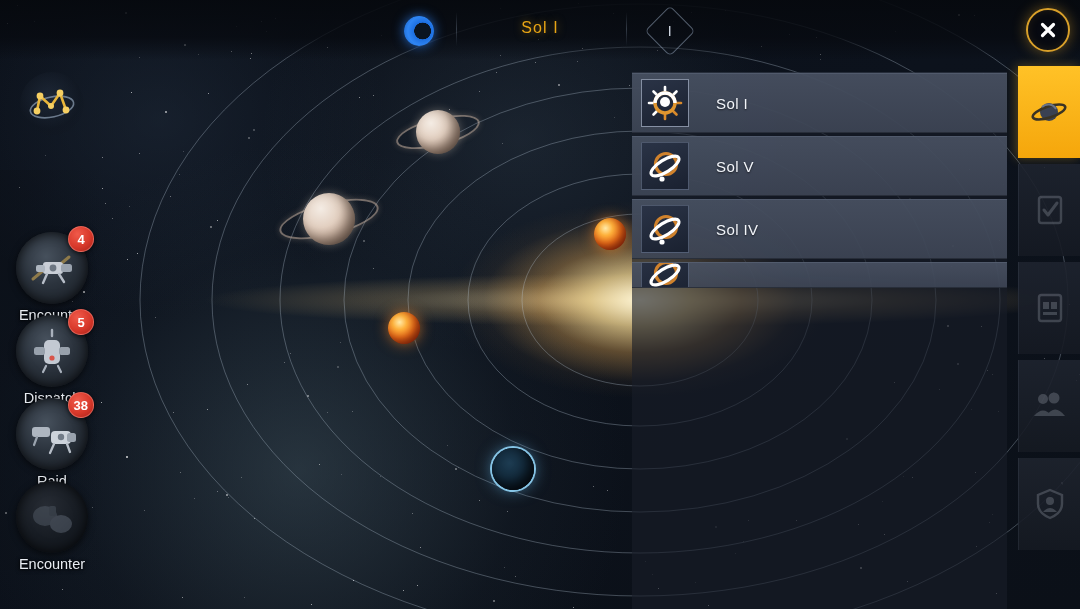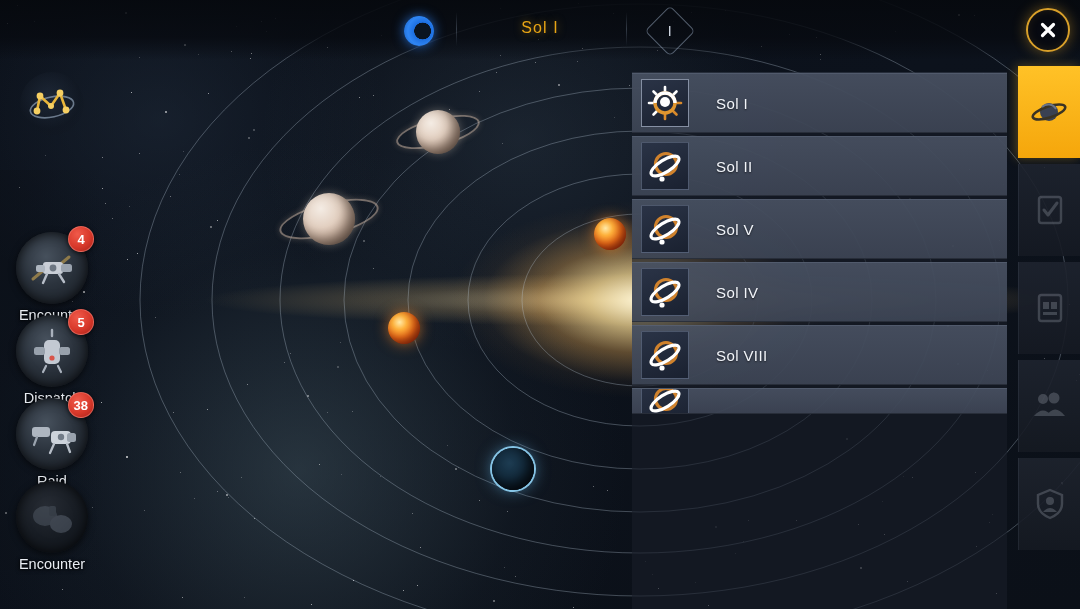--- a/index.html
+++ b/index.html
@@ -517,66 +517,46 @@
             <path d="M31.5 31.5 L28 28"></path>
         </g>
         <circle cx="20" cy="20" r="10" fill="none" stroke="#e0962f" stroke-width="3.4"></circle>
         <path d="M10 20 A10 10 0 0 1 30 20" fill="none" stroke="#ffffff" stroke-width="3.4"></path>
         <circle cx="20" cy="19" r="5" fill="#ffffff"></circle>
       </svg>
     </div>
     <div class="pname">Sol I</div>
   </div>
 
+
+
   <div class="plrow">
     <div class="thumb">
       <svg width="40" height="40" viewBox="0 0 40 40">
         <ellipse cx="21" cy="18" rx="10.5" ry="10.5" fill="none" stroke="#d0822c" stroke-width="3.2"></ellipse>
         <ellipse cx="20" cy="20" rx="16" ry="6" fill="none" stroke="#ffffff" stroke-width="3.2" transform="rotate(-32 20 20)"></ellipse>
         <circle cx="17" cy="33" r="2.6" fill="#ffffff"></circle>
       </svg>
     </div>
-    <div class="pname">Sol II</div>
-  </div>
-
+    <div class="pname">Sol V</div>
+  </div>
 
   <div class="plrow">
     <div class="thumb">
       <svg width="40" height="40" viewBox="0 0 40 40">
         <ellipse cx="21" cy="18" rx="10.5" ry="10.5" fill="none" stroke="#d0822c" stroke-width="3.2"></ellipse>
         <ellipse cx="20" cy="20" rx="16" ry="6" fill="none" stroke="#ffffff" stroke-width="3.2" transform="rotate(-32 20 20)"></ellipse>
         <circle cx="17" cy="33" r="2.6" fill="#ffffff"></circle>
       </svg>
     </div>
-    <div class="pname">Sol V</div>
-  </div>
-
-  <div class="plrow">
-    <div class="thumb">
-      <svg width="40" height="40" viewBox="0 0 40 40">
-        <ellipse cx="21" cy="18" rx="10.5" ry="10.5" fill="none" stroke="#d0822c" stroke-width="3.2"></ellipse>
-        <ellipse cx="20" cy="20" rx="16" ry="6" fill="none" stroke="#ffffff" stroke-width="3.2" transform="rotate(-32 20 20)"></ellipse>
-        <circle cx="17" cy="33" r="2.6" fill="#ffffff"></circle>
-      </svg>
-    </div>
     <div class="pname">Sol IV</div>
   </div>
 
 
 
-  <div class="plrow">
-    <div class="thumb">
-      <svg width="40" height="40" viewBox="0 0 40 40">
-        <ellipse cx="21" cy="18" rx="10.5" ry="10.5" fill="none" stroke="#d0822c" stroke-width="3.2"></ellipse>
-        <ellipse cx="20" cy="20" rx="16" ry="6" fill="none" stroke="#ffffff" stroke-width="3.2" transform="rotate(-32 20 20)"></ellipse>
-        <circle cx="17" cy="33" r="2.6" fill="#ffffff"></circle>
-      </svg>
-    </div>
-    <div class="pname">Sol VIII</div>
-  </div>
 
   <div class="plrow partial">
     <div class="thumb">
       <svg width="40" height="40" viewBox="0 0 40 40">
         <ellipse cx="21" cy="18" rx="10.5" ry="10.5" fill="none" stroke="#d0822c" stroke-width="3.2"></ellipse>
         <ellipse cx="20" cy="20" rx="16" ry="6" fill="none" stroke="#ffffff" stroke-width="3.2" transform="rotate(-32 20 20)"></ellipse>
       </svg>
     </div>
     <div class="pname"></div>
   </div>

